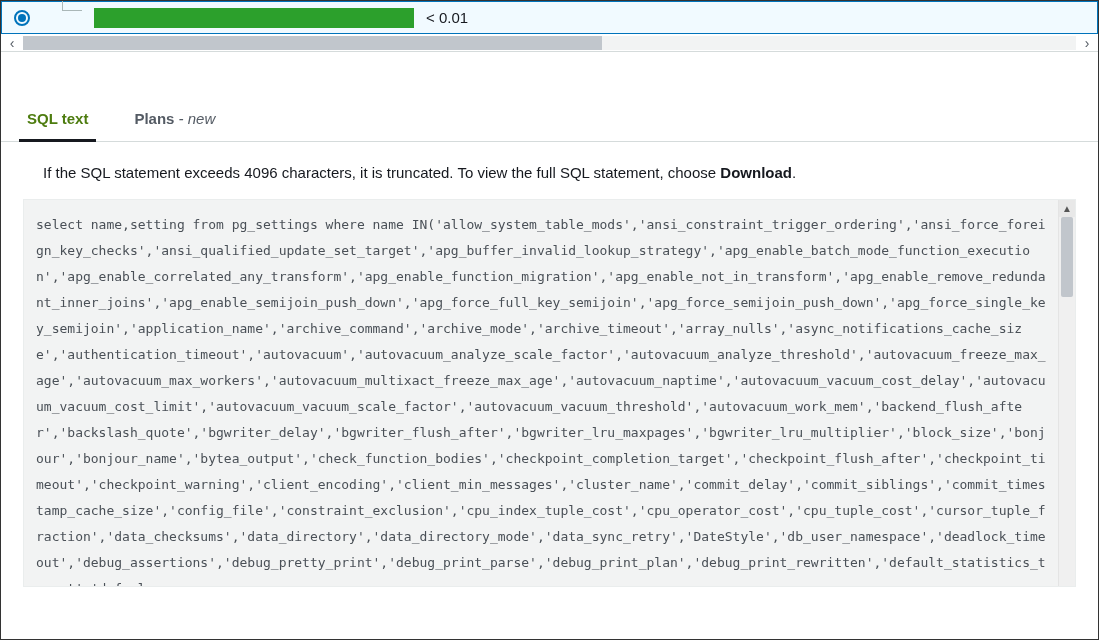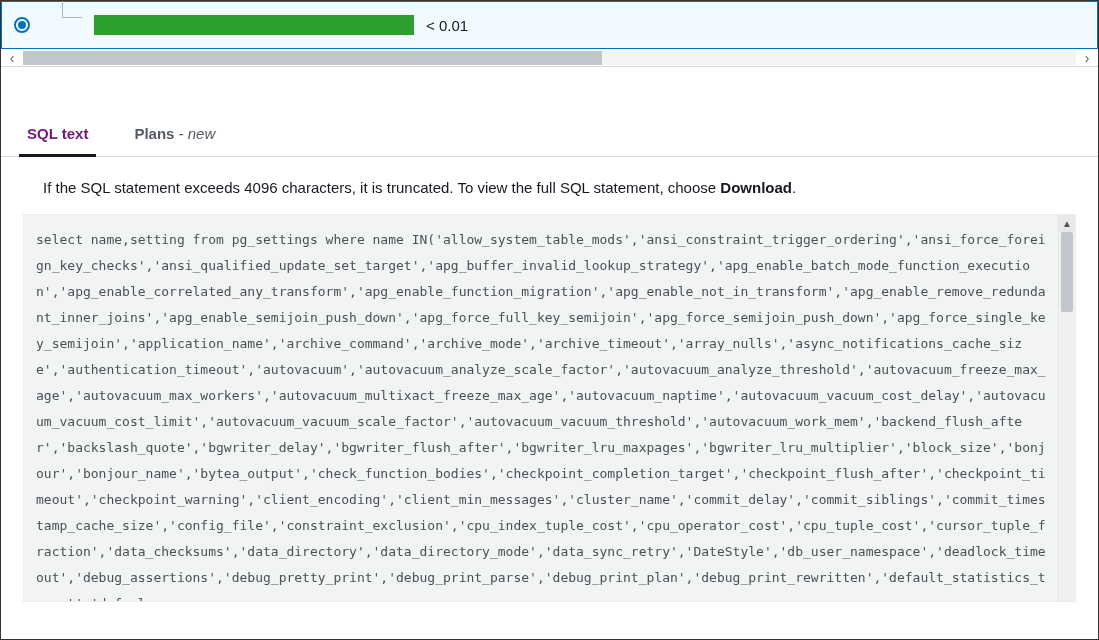--- a/index.html
+++ b/index.html
@@ -10,21 +10,21 @@
     background: #fff;
     width: 1099px;
     height: 640px;
     overflow: hidden;
     border: 1px solid #333;
     position: relative;
   }
   .top-row {
     display: flex;
     align-items: center;
-    height: 48px;
+    height: 33px;
     background: #f1faff;
     border: 1px solid #0073bb;
     padding: 0 12px;
     gap: 12px;
   }
   .radio {
     width: 16px;
     height: 16px;
     border: 2px solid #0073bb;
     border-radius: 50%;
@@ -128,21 +128,21 @@
   }
   .tab {
     padding: 0 4px 14px 4px;
     font-size: 15px;
     font-weight: 700;
     color: #545b64;
     cursor: pointer;
     position: relative;
   }
   .tab.active {
-    color: #701a75;
+    color: #4d7c0f;
   }
   .tab.active::after {
     content: "";
     position: absolute;
     left: -4px;
     right: -4px;
     bottom: -1px;
     height: 3px;
     background: #16191f;
   }

